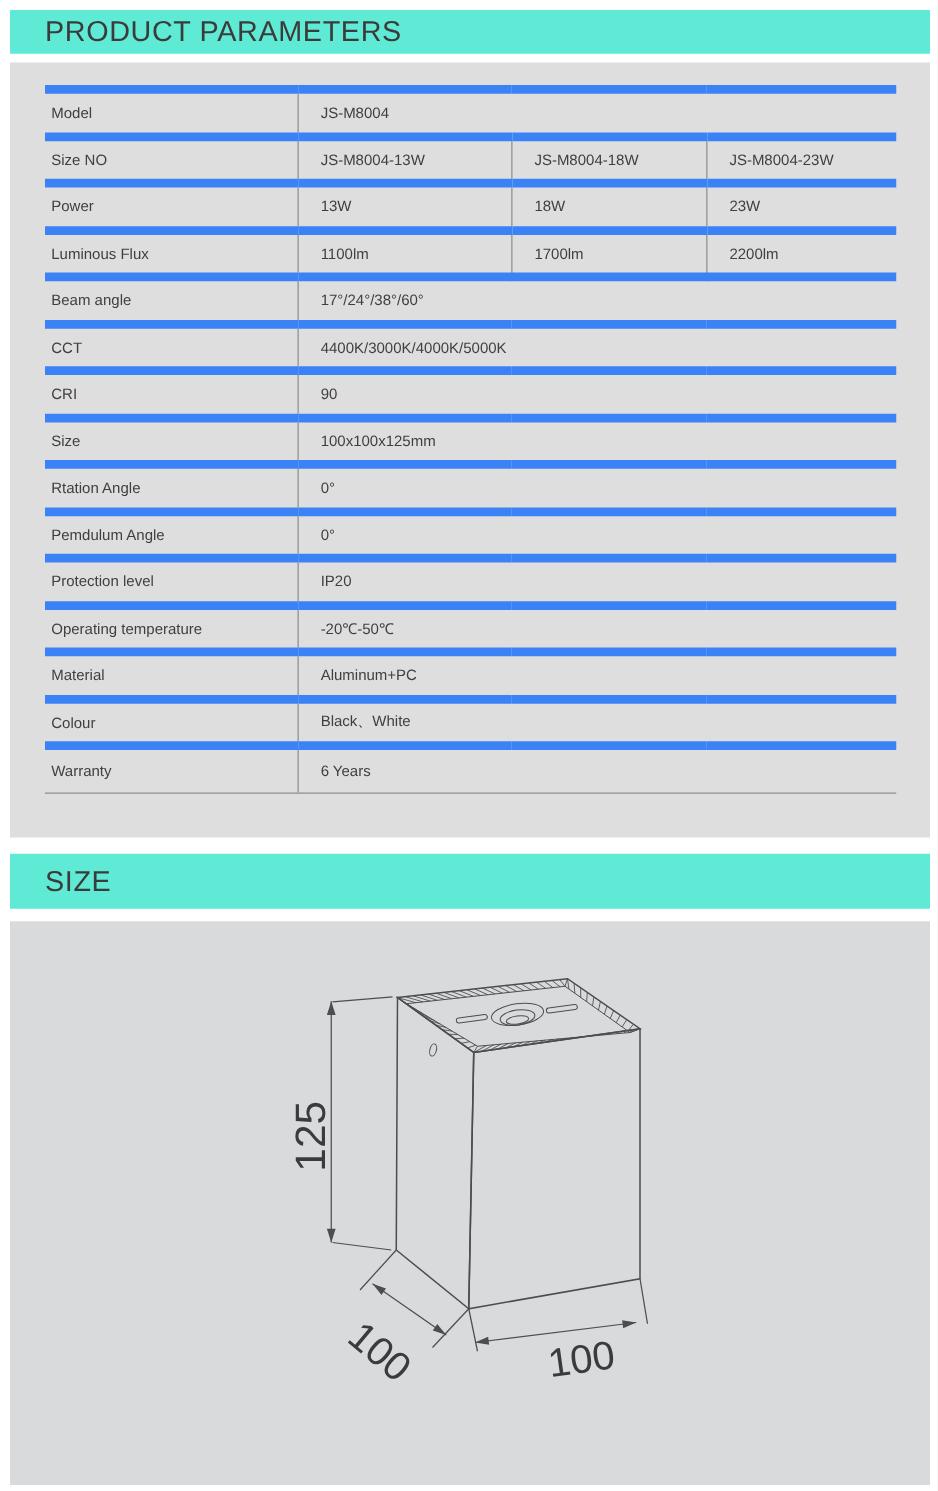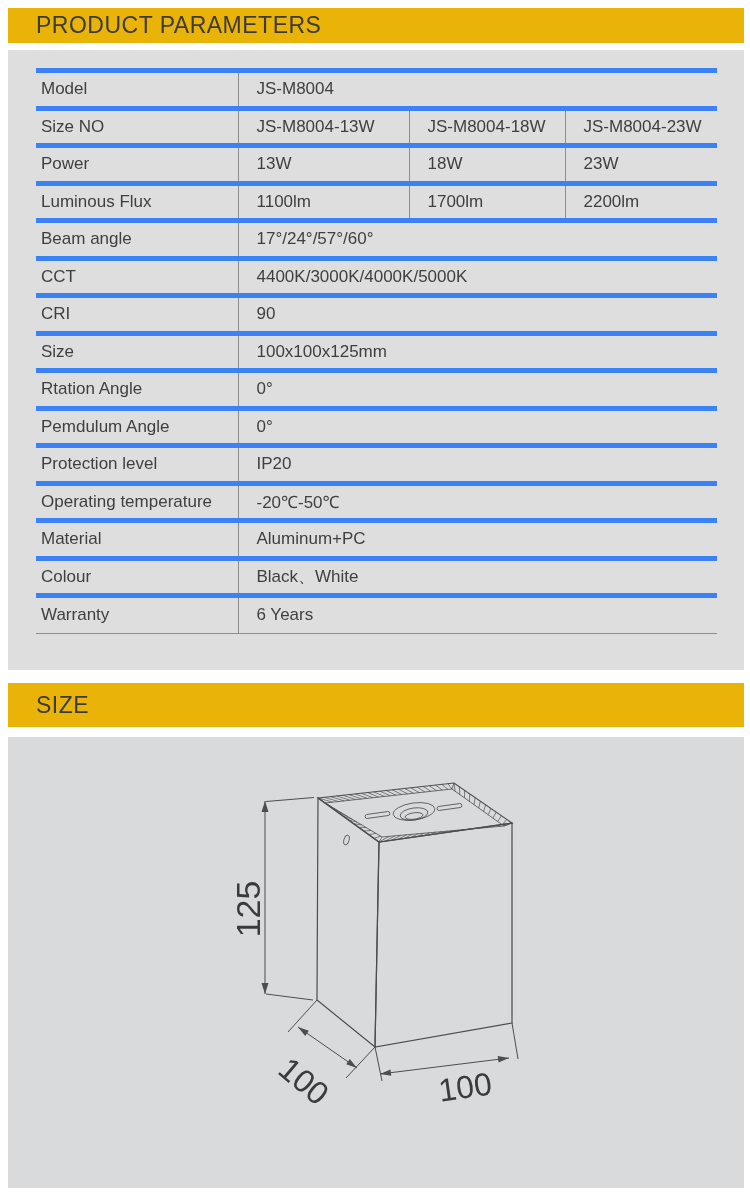--- a/index.html
+++ b/index.html
@@ -6,21 +6,21 @@
   html, body { background: #ffffff; }
   body {
     width: 750px; height: 1193px;
     position: relative;
     font-family: "Liberation Sans", sans-serif;
     overflow: hidden;
   }
   .section-bar {
     position: absolute;
     left: 8px; width: 736px;
-    background: #eab308;
+    background: #5eead4;
     display: flex; align-items: center;
     padding-left: 28px;
     color: #3b3b3b;
     font-size: 23px;
     letter-spacing: 0.5px;
   }
   #params-bar { top: 8px; height: 35px; }
   #size-bar { top: 683px; height: 44px; }
   .panel {
     position: absolute;
@@ -30,23 +30,23 @@
   #size-panel { top: 737px; height: 451px; background: #d9dadb; }
   table.params {
     position: absolute;
     left: 28px; top: 18px;
     width: 681px;
     border-collapse: collapse;
     table-layout: fixed;
   }
   table.params td {
     height: 37.5px;
-    border-top: 5px solid #3b82f6;
+    border-top: 7px solid #3b82f6;
     border-bottom: 1px solid #8e8e8e;
-    font-size: 17px;
+    font-size: 12px;
     color: #3f3f3f;
     vertical-align: middle;
     white-space: nowrap;
     overflow: hidden;
   }
   table.params td + td { border-left: 1px solid #8e8e8e; }
   table.params td.label-cell { padding-left: 5px; }
   table.params td.value-cell { padding-left: 18px; margin-left: 40px; }
   #size-svg { position: absolute; left: 0; top: 0; }
   #size-svg .edge { stroke: #4d4d4d; stroke-width: 1.2; fill: none; }
@@ -91,21 +91,21 @@
           <td class="value-cell">23W</td>
         </tr>
         <tr>
           <td class="label-cell">Luminous Flux</td>
           <td class="value-cell">1100lm</td>
           <td class="value-cell">1700lm</td>
           <td class="value-cell">2200lm</td>
         </tr>
         <tr>
           <td class="label-cell">Beam angle</td>
-          <td class="value-cell" colspan="3">17°/24°/57°/60°</td>
+          <td class="value-cell" colspan="3">17°/24°/38°/60°</td>
         </tr>
         <tr>
           <td class="label-cell">CCT</td>
           <td class="value-cell" colspan="3">4400K/3000K/4000K/5000K</td>
         </tr>
         <tr>
           <td class="label-cell">CRI</td>
           <td class="value-cell" colspan="3">90</td>
         </tr>
         <tr>

